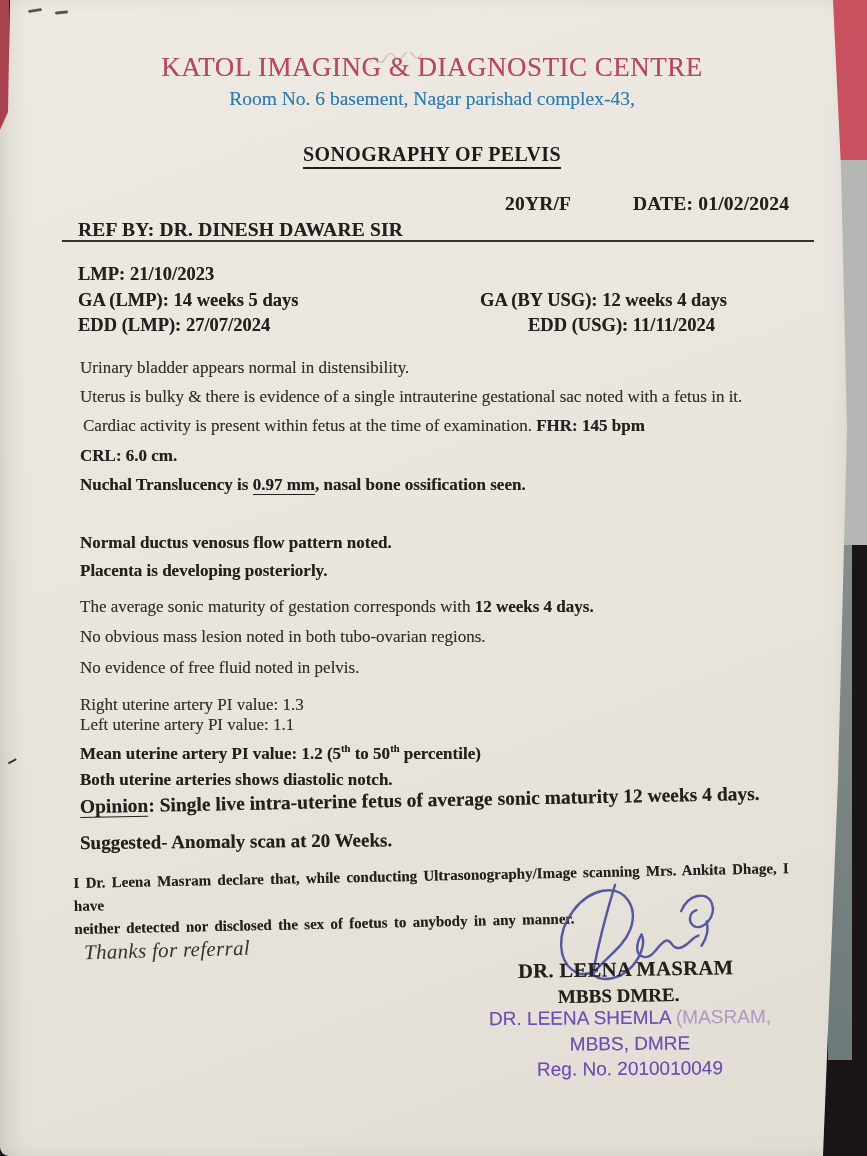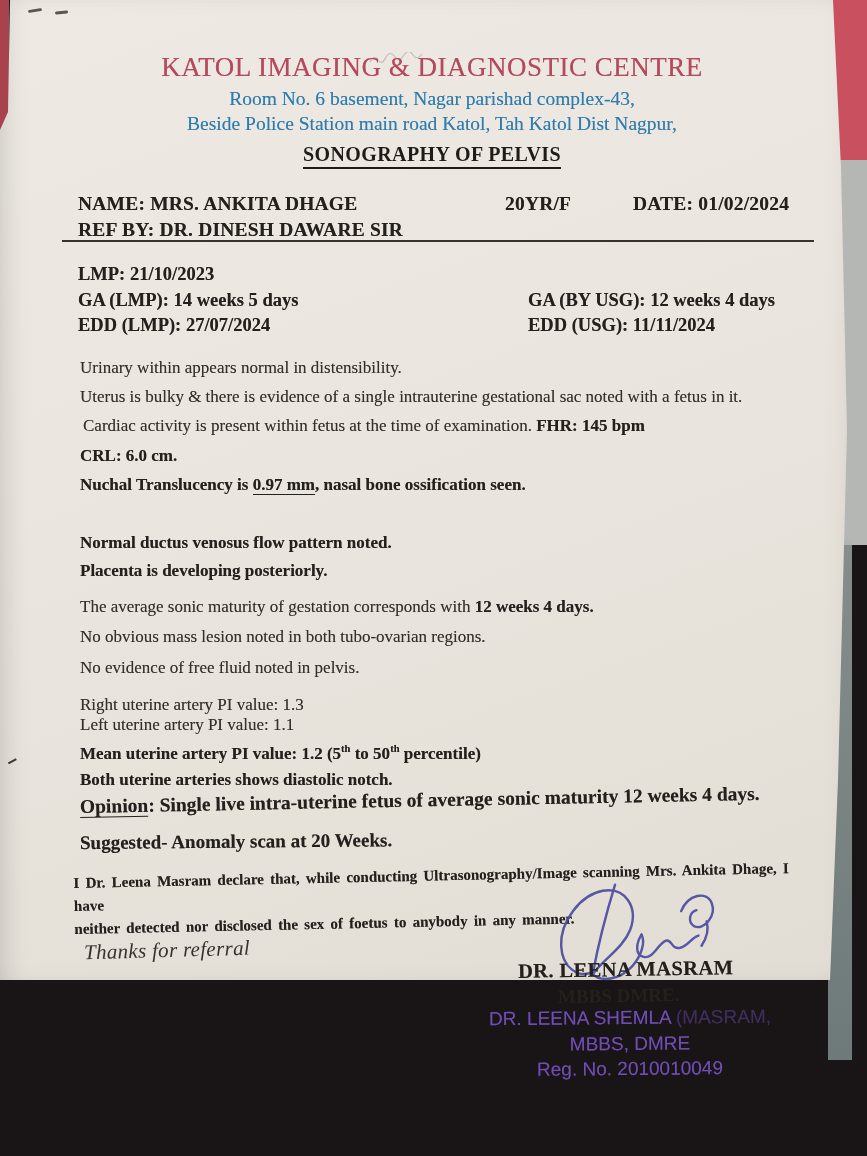--- a/index.html
+++ b/index.html
@@ -8,24 +8,25 @@
     background:#191415;
     font-family:"Liberation Serif", serif;
   }
   .bg-strip{position:absolute;}
   .bg-red-tr{left:818px;top:0;width:49px;height:176px;background:#c8505f;}
   .bg-gray-r{left:834px;top:160px;width:33px;height:385px;background:#b5b7b4;}
   .bg-sliver{left:828px;top:540px;width:24px;height:520px;background:linear-gradient(180deg,#a9b6b2,#8a9c9c);opacity:.75;}
   .bg-red-l{left:0;top:0;width:9px;height:134px;background:#a8434e;}
 
   .paper{
-    position:absolute;left:0;top:0;width:867px;height:980px;
+    position:absolute;left:0;top:0;width:867px;height:1156px;
     background:linear-gradient(160deg,#eeeae3 0%,#eae5de 45%,#e2ddd4 100%);
     clip-path:polygon(10px 0, 833px 0, 841px 168px, 847px 430px, 838px 780px, 823px 1156px, 0 1156px, 0 130px, 8px 112px);
     box-shadow:inset 22px 0 30px -22px rgba(0,0,0,.18), inset -28px 0 38px -24px rgba(0,0,0,.22);
+    border-radius:9px;
   }
   .abs{position:absolute;}
   .ctr{left:70px;width:724px;text-align:center;}
   .clinic{top:52px;font-size:27px;color:#b54a5c;letter-spacing:.5px;text-shadow:0 0 .5px rgba(181,74,92,.6);}
   .addr{font-size:19.5px;color:#2d7cad;text-shadow:0 0 .4px rgba(45,124,173,.5);}
   .addr1{top:88px;}
   .addr2{top:113px;}
   .rtitle{top:143px;text-align:center;}
   .rtitle span{display:inline-block;font-size:20px;font-weight:bold;color:#1e1b19;letter-spacing:.4px;border-bottom:2.5px solid #1e1b19;padding-bottom:1px;}
   .b{font-weight:bold;color:#24201d;text-shadow:0 0 .4px rgba(36,32,29,.5);}
@@ -66,39 +67,37 @@
 
   <div class="staple staple1"></div>
   <div class="staple staple2"></div>
 
   <svg class="pencil" width="56" height="16" viewBox="0 0 56 16">
     <path d="M2,10 q4,-8 8,-2 q4,6 8,-3 q4,-7 9,0 q4,6 9,-2 q5,-7 9,0 q4,6 9,-1" stroke="#6b675f" fill="none" stroke-width="1.2"></path>
   </svg>
 
   <div class="abs ctr clinic">KATOL IMAGING &amp; DIAGNOSTIC CENTRE</div>
   <div class="abs ctr addr addr1">Room No. 6 basement, Nagar parishad complex-43,</div>
-  <div class="abs ctr addr addr2">Beside Police Station main road Katol, Tah Katol Dist Nagpur,</div>
   <div class="abs ctr rtitle">
     <span>SONOGRAPHY OF PELVIS</span>
   </div>
 
-  <div class="abs b pline" style="left:78px;top:193px;">NAME: MRS. ANKITA DHAGE</div>
   <div class="abs b pline" style="left:505px;top:193px;">20YR/F</div>
   <div class="abs b pline" style="left:633px;top:193px;">DATE: 01/02/2024</div>
   <div class="abs b pline" style="left:78px;top:219px;">REF BY: DR. DINESH DAWARE SIR</div>
 
   <div class="abs divider"></div>
 
   <div class="abs b dline" style="left:78px;top:264px;">LMP: 21/10/2023</div>
   <div class="abs b dline" style="left:78px;top:290px;">GA (LMP): 14 weeks 5 days</div>
-  <div class="abs b dline" style="left:480px;top:290px;margin-left:48px;">GA (BY USG): 12 weeks 4 days</div>
+  <div class="abs b dline" style="left:480px;top:290px;">GA (BY USG): 12 weeks 4 days</div>
   <div class="abs b dline" style="left:78px;top:315px;">EDD (LMP): 27/07/2024</div>
   <div class="abs b dline" style="left:528px;top:315px;">EDD (USG): 11/11/2024</div>
 
-  <div class="abs reg fline" style="left:80px;top:358px;">Urinary within appears normal in distensibility.</div>
+  <div class="abs reg fline" style="left:80px;top:358px;">Urinary bladder appears normal in distensibility.</div>
   <div class="abs reg fline" style="left:80px;top:387px;">Uterus is bulky &amp; there is evidence of a single intrauterine gestational sac noted with a fetus in it.</div>
   <div class="abs reg fline" style="left:83px;top:416px;"><span>Cardiac activity is present within fetus at the time of examination. </span><span class="b">FHR: 145 bpm</span></div>
   <div class="abs b fline" style="left:80px;top:446px;">CRL:  6.0 cm.</div>
   <div class="abs b fline" style="left:80px;top:475px;"><span>Nuchal Translucency is </span><span class="u">0.97 mm</span><span>, nasal bone ossification seen.</span></div>
   <div class="abs b fline" style="left:80px;top:533px;">Normal ductus venosus flow pattern noted.</div>
   <div class="abs b fline" style="left:80px;top:561px;">Placenta is developing posteriorly.</div>
 
   <div class="abs reg fline" style="left:80px;top:597px;"><span>The average sonic maturity of gestation corresponds with </span><span class="b">12 weeks 4 days.</span></div>
   <div class="abs reg fline" style="left:80px;top:658px;">No evidence of free fluid noted in pelvis.</div>
   <div class="abs reg fline" style="left:80px;top:627px;">No obvious mass lesion noted in both tubo-ovarian regions.</div>

